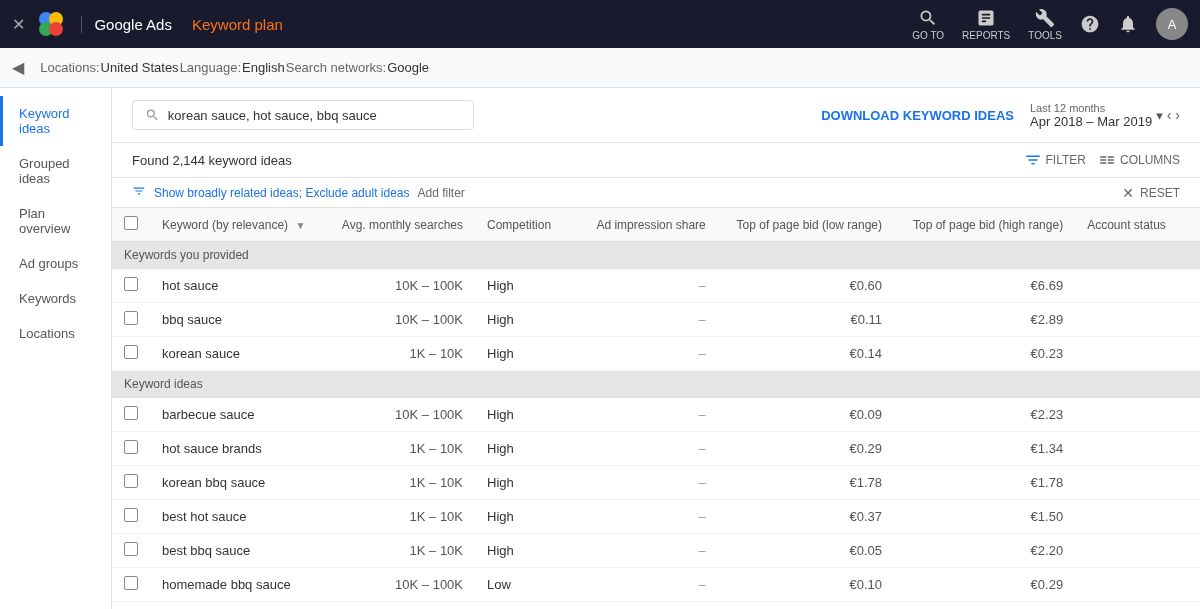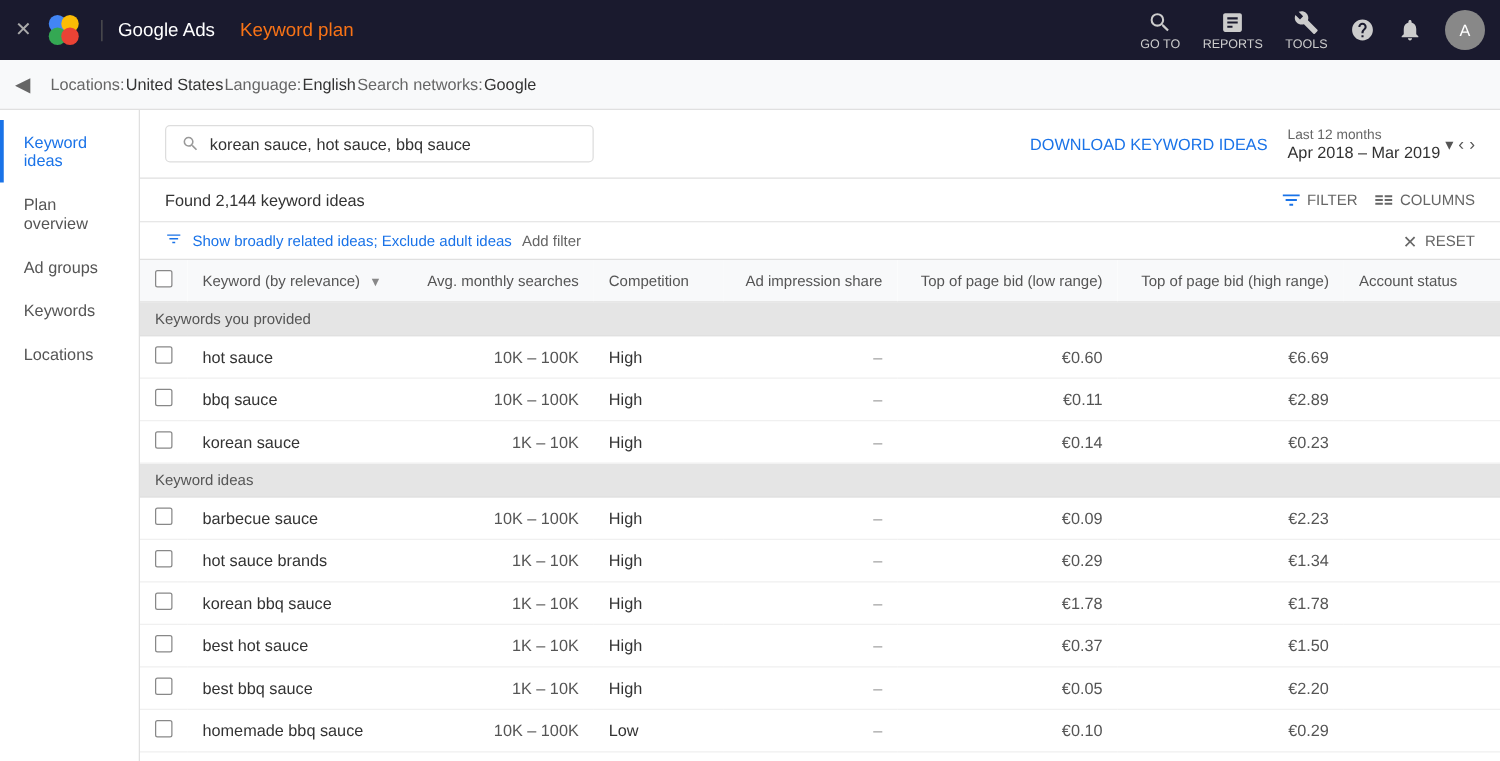--- a/index.html
+++ b/index.html
@@ -53,21 +53,21 @@
       border-bottom: 1px solid #e0e0e0;
     }
     .search-box {
       display: flex; align-items: center; border: 1px solid #ddd; border-radius: 4px;
       padding: 6px 12px; gap: 8px; flex: 1; max-width: 460px; background: #fff;
     }
     .search-box input {
       border: none; outline: none; font-size: 13px; color: #333; width: 100%;
     }
     .search-spacer { flex: 1; }
-    .download-btn { color: #1a73e8; font-size: 13px; font-weight: 400; cursor: pointer; white-space: nowrap; }
+    .download-btn { color: #1a73e8; font-size: 13px; font-weight: 700; cursor: pointer; white-space: nowrap; }
     .date-range-area { display: flex; align-items: center; gap: 4px; }
     .date-label { font-size: 11px; color: #666; }
     .date-value { font-size: 13px; color: #333; font-weight: 500; }
     .date-nav { display: flex; gap: 4px; }
     .date-nav-btn { cursor: pointer; color: #555; font-size: 14px; }
     .date-dropdown { cursor: pointer; color: #555; }
 
     
     .filter-bar {
       padding: 8px 20px; display: flex; align-items: center; justify-content: space-between;
@@ -185,20 +185,21 @@
     <span class="location-value">English</span>
     <span style="color:#666;">Search networks:</span>
     <span class="location-value">Google</span>
   </div>
 </div>
 
 <div class="main-layout">
 
   <div class="sidebar">
     <div class="sidebar-item active">Keyword ideas</div>
+    <div class="sidebar-item">Grouped ideas</div>
     <div class="sidebar-item">Plan overview</div>
     <div class="sidebar-item">Ad groups</div>
     <div class="sidebar-item">Keywords</div>
     <div class="sidebar-item">Locations</div>
   </div>
 
   <div class="content">
 
     <div class="search-area">
       <div class="search-box">

